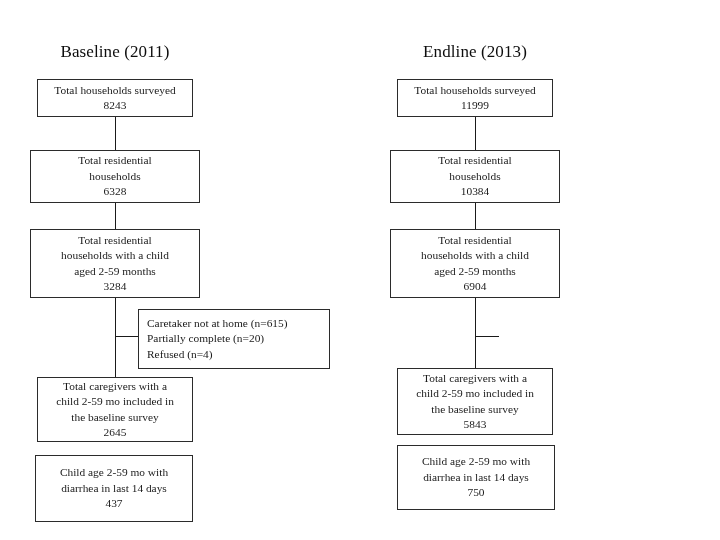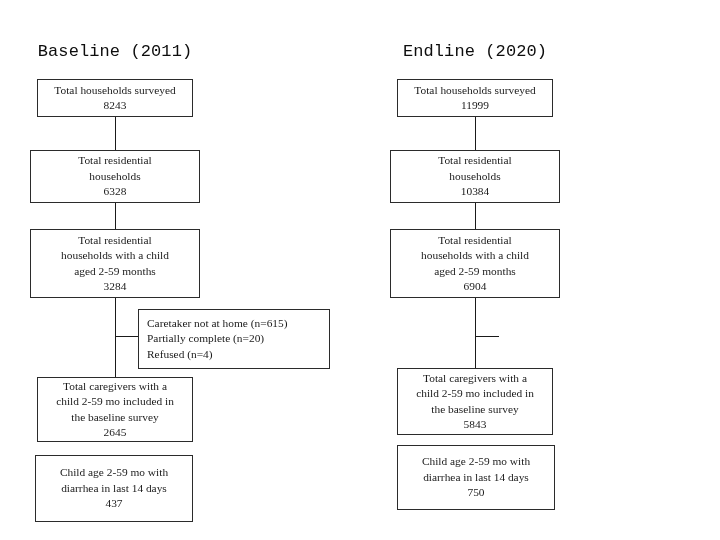--- a/index.html
+++ b/index.html
@@ -10,21 +10,21 @@
   #canvas {
     position: relative;
     width: 720px;
     height: 540px;
     background: #ffffff;
     overflow: hidden;
     font-family: "Liberation Serif", "DejaVu Serif", serif;
   }
   .col-title {
     position: absolute;
-    font-family: Liberation Mono, monospace;
+    font-family: Liberation Serif, serif;
     font-size: 17px;
     color: #0d0d0d;
     text-align: center;
     white-space: nowrap;
     letter-spacing: 0.1px;
   }
   .node {
     position: absolute;
     box-sizing: border-box;
     border: 1px solid #2b2b2b;
@@ -102,21 +102,21 @@
 the baseline survey
 2645</div>
   </div>
 
   <div class="node" style="left:35px; top:455px; width:158px; height:67px;">
     <div class="txt">Child age 2-59 mo with
 diarrhea in last 14 days
 437</div>
   </div>
 
-  <div class="col-title" style="left:375px; top:42px; width:200px;">Endline (2020)</div>
+  <div class="col-title" style="left:375px; top:42px; width:200px;">Endline (2013)</div>
 
   <div class="vline" style="left:475px; top:117px; height:33px;"></div>
   <div class="vline" style="left:475px; top:203px; height:27px;"></div>
   <div class="vline" style="left:475px; top:298px; height:70px;"></div>
   <div class="hline" style="left:475px; top:336px; width:24px;"></div>
 
   <div class="node" style="left:397px; top:79px; width:156px; height:38px;">
     <div class="txt">Total households surveyed
 11999</div>
   </div>

